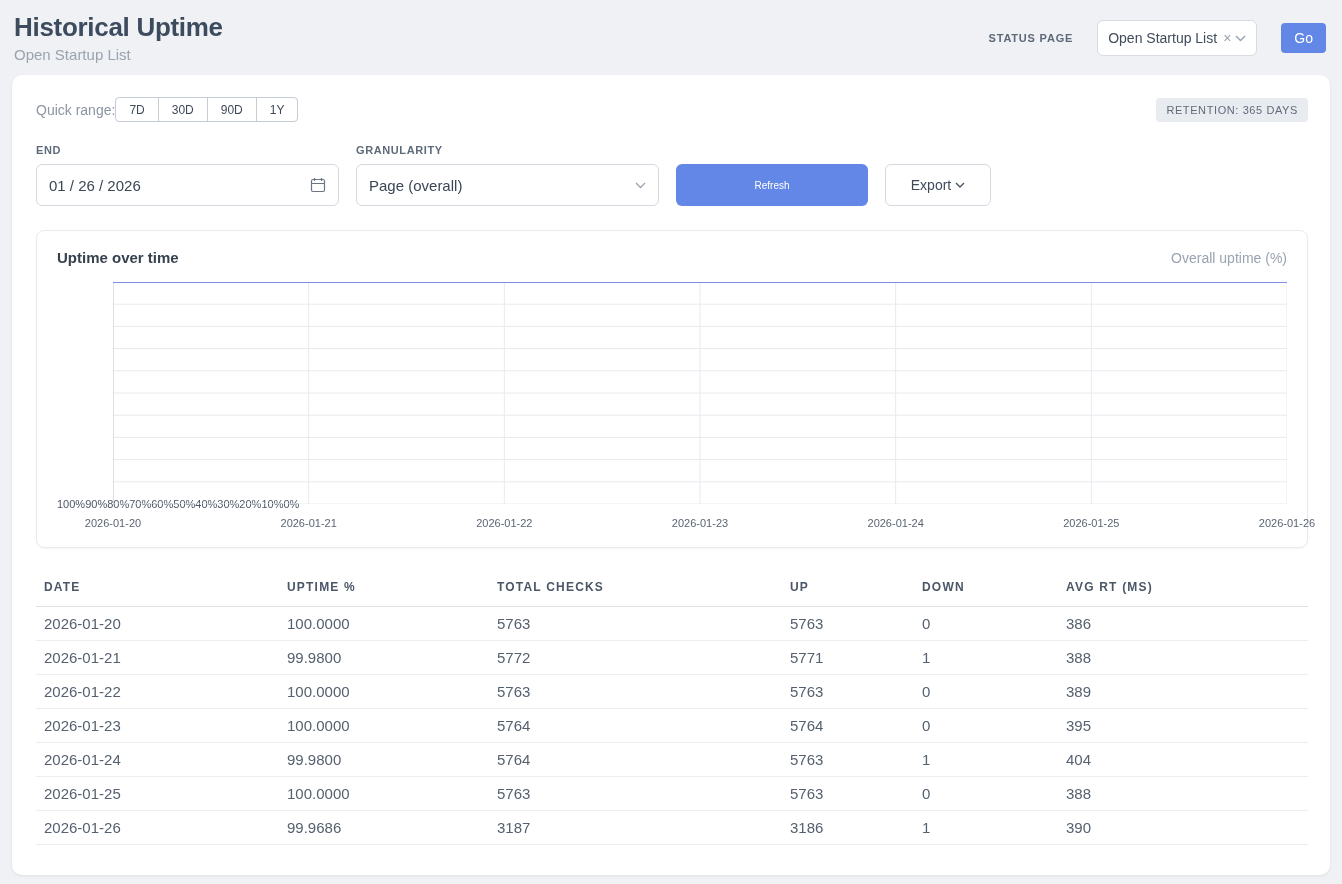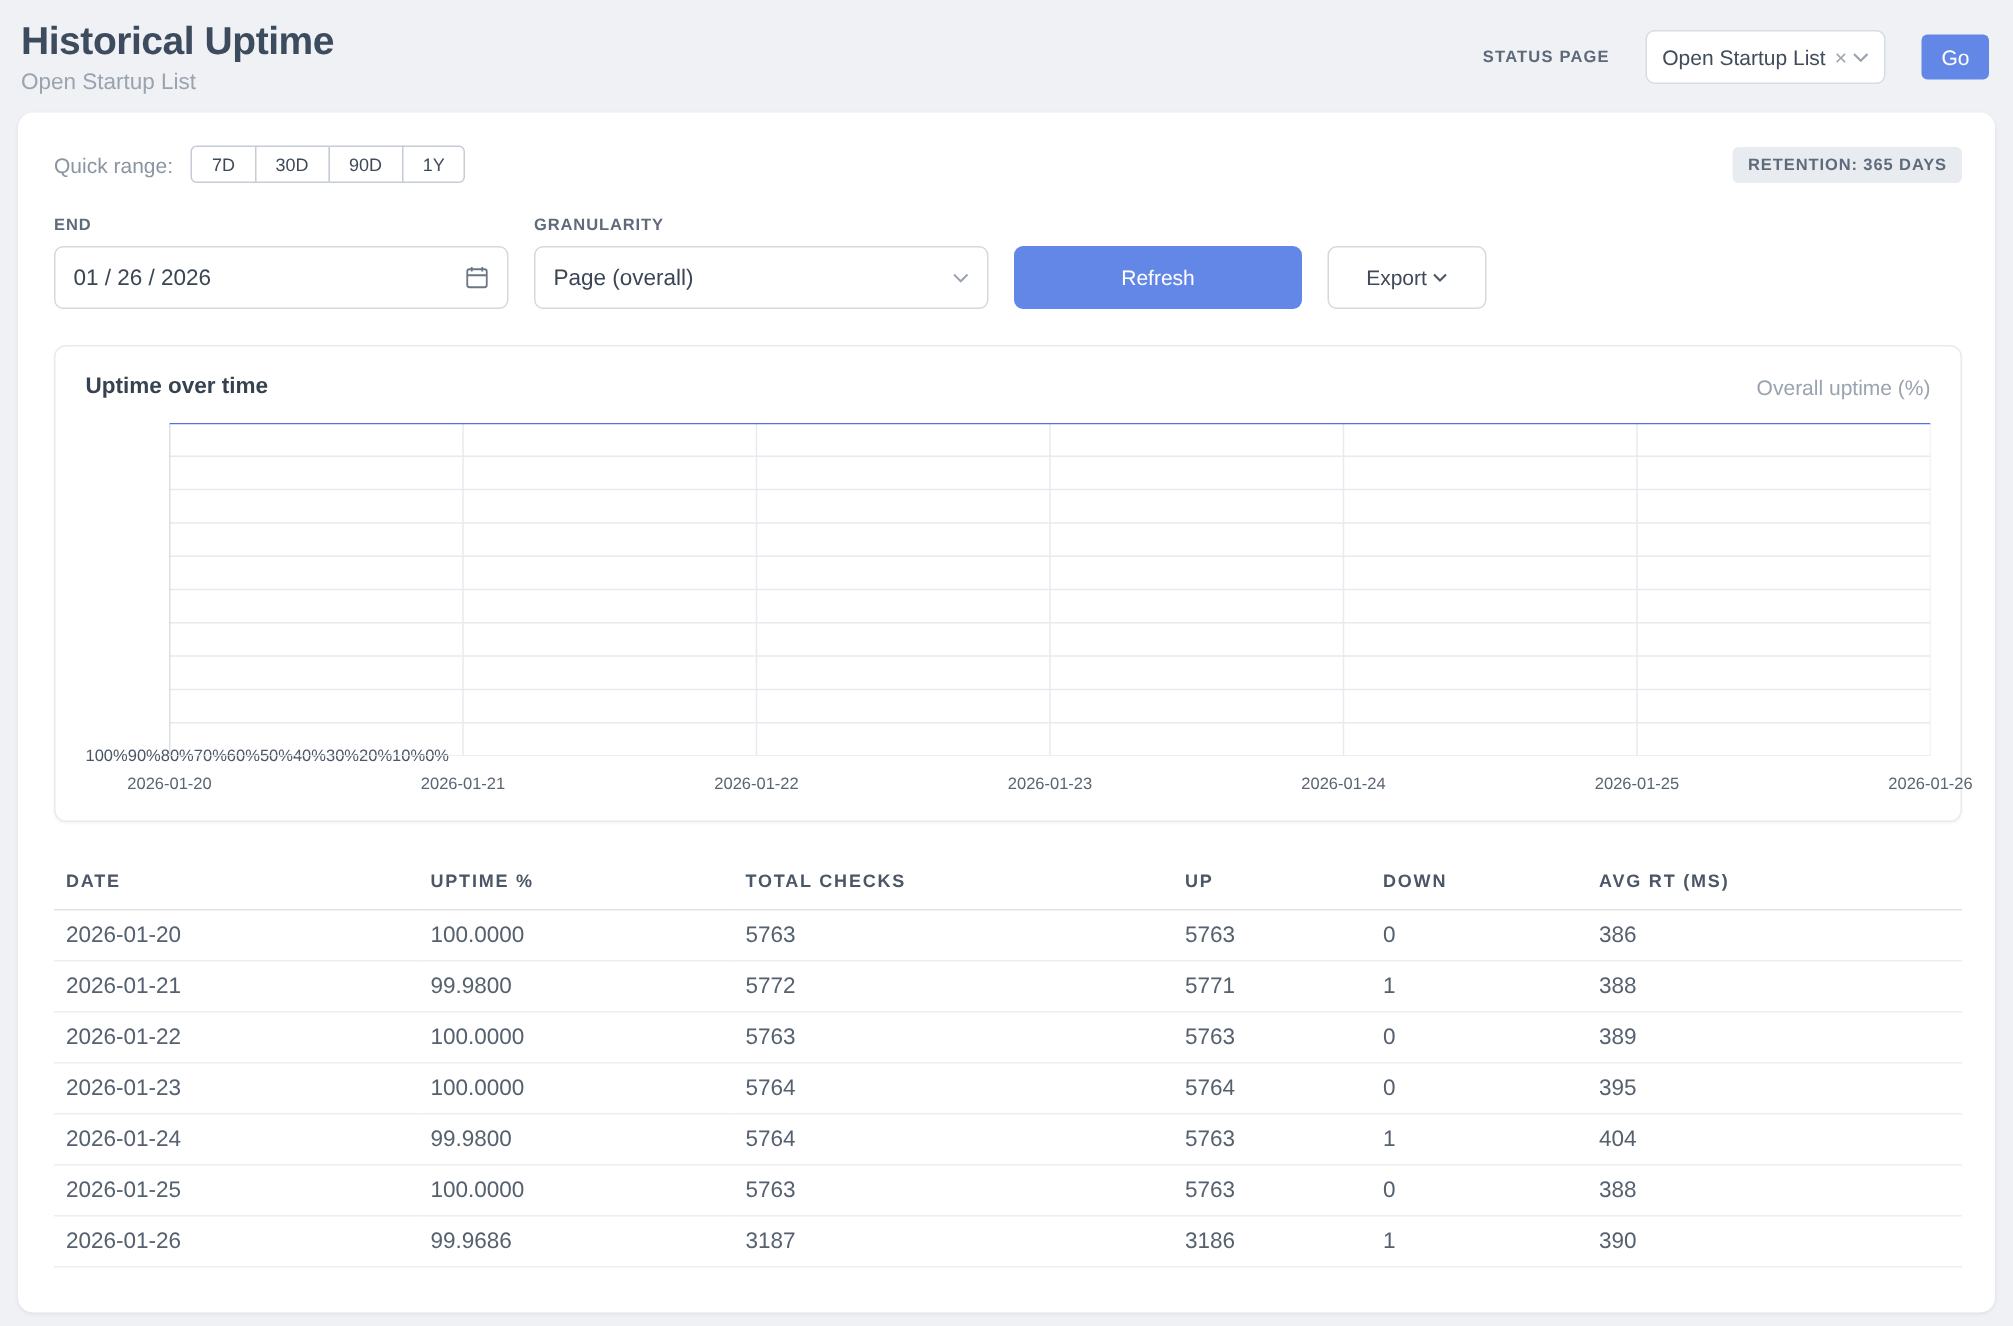--- a/index.html
+++ b/index.html
@@ -33,50 +33,50 @@
 
   
   .main-card {
     background: #fff; border-radius: 10px;
     box-shadow: 0 1px 3px rgba(20,30,50,.08);
     margin: 4px 12px 12px 12px; padding: 22px 22px 10px 24px;
     height: 800px;
   }
 
   .row-top { display: flex; justify-content: space-between; align-items: center; }
-  .quick-range { display: flex; align-items: center; gap: 12px; }
+  .quick-range { display: flex; align-items: center; gap: 0; }
   .qr-label { font-size: 14px; color: #8b95a2; }
   .btn-group { display: flex; }
   .qr-btn {
     background: #fff; border: 1px solid #c6ccd5; color: #3f4a59;
     font-size: 12px; height: 25px; padding: 0 13px; margin-left: -1px; cursor: pointer;
     font-family: "Liberation Sans", sans-serif;
   }
   .qr-btn:first-child { border-radius: 4px 0 0 4px; margin-left: 0; }
   .qr-btn:last-child { border-radius: 0 4px 4px 0; }
   .retention-badge {
-    background: #e8ebef; color: #5f6b7b; font-size: 11px; font-weight: 700;
+    background: #e8ebef; color: #5f6b7b; font-size: 11px; font-weight: 400;
     letter-spacing: 0.6px; border-radius: 4px; padding: 6px 10px;
   }
 
   
   .controls-row { display: flex; align-items: flex-end; gap: 17px; margin-top: 22px; }
   .field { display: flex; flex-direction: column; }
   .field-label {
     font-size: 11px; font-weight: 600; letter-spacing: 0.6px;
     color: #5f6a7a; margin-bottom: 8px;
   }
   .input-box {
     display: flex; align-items: center; justify-content: space-between;
     background: #fff; border: 1px solid #d4d9e0; border-radius: 6px;
     height: 42px; padding: 0 12px; font-size: 15px; color: #3b4654; cursor: pointer;
   }
   .refresh-btn {
     background: #6387e6; color: #fff; border: none; border-radius: 6px;
-    height: 42px; width: 192px; font-size: 14px; cursor: pointer;
+    height: 42px; width: 192px; font-size: 10px; cursor: pointer;
     font-family: "Liberation Sans", sans-serif;
   }
   .export-btn {
     display: flex; align-items: center; justify-content: center; gap: 4px;
     background: #fff; border: 1px solid #d4d9e0; border-radius: 6px;
     height: 42px; width: 106px; font-size: 14px; color: #3f4a59; cursor: pointer;
     font-family: "Liberation Sans", sans-serif;
   }
 
   

